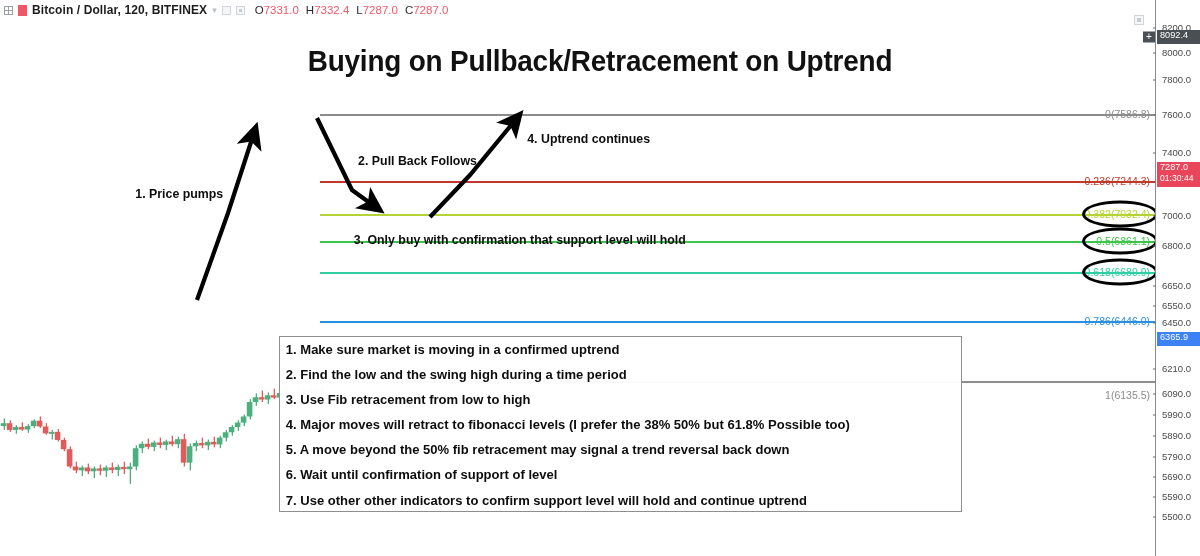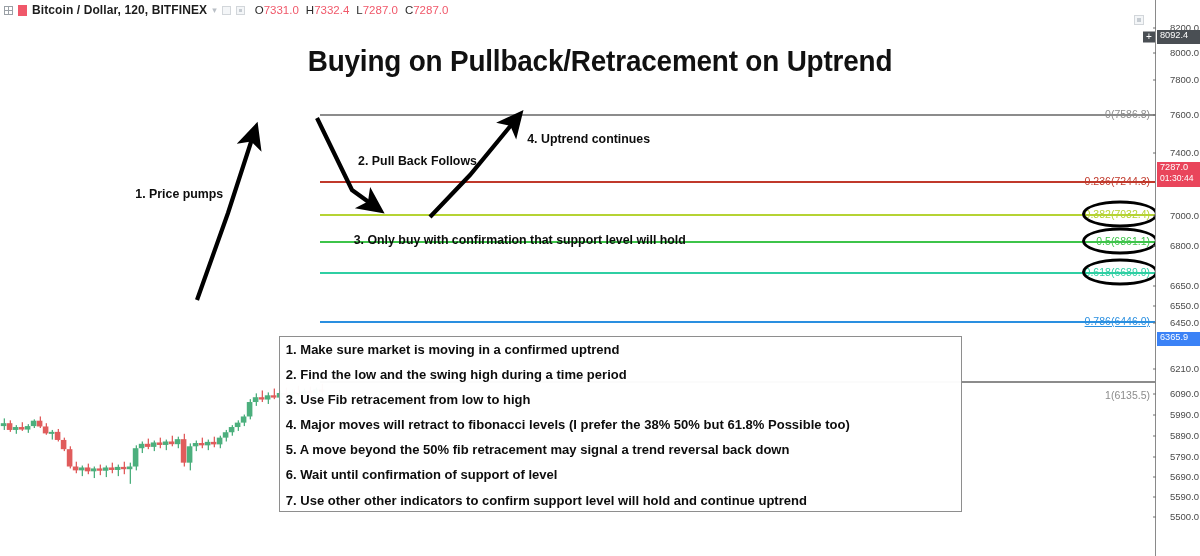--- a/index.html
+++ b/index.html
@@ -69,21 +69,21 @@
     position:absolute; right:0; top:0; width:45px; height:556px;
     border-left:1px solid #8a8a8a; background:#fff;
   }
   .axis .tick {
     position:absolute; left:0; font-size:9.5px; color:#4a4a4a;
     transform: translateY(-50%); white-space:nowrap;
   }
   .axis .tick:before {
     content:""; position:absolute; left:-3px; top:50%; width:3px; height:1px; background:#6f6f6f;
   }
-  .axis .tick span { margin-left:14px; }
+  .axis .tick span { margin-left:6px; }
   .tag {
     position:absolute; left:1px; width:43px; height:14px; line-height:11px;
     font-size:9.2px; color:#fff; text-align:left; padding-left:3px;
     transform: translateY(-50%); white-space:nowrap;
   }
   .tag.red   { background:#e9455b; }
   .tag.blue  { background:#2a8fe0; }
   .tag.dark  { background:#4a4f54; }
   .tag.timer { background:#e9455b; font-size:8.6px; }
   .plusbtn {
@@ -259,21 +259,21 @@
       <div class="fib-line" style="left:320px; width:835px; top:214px; background:#b5d334;"></div>
       <div class="fib-label" style="right:50px; top:214px; color:#b5d334;">0.382(7032.4)</div>
       <div class="fib-ellipse" style="right:42px; top:214px; width:76px; height:27px;"></div>
       <div class="fib-line" style="left:320px; width:835px; top:241px; background:#3ec44a;"></div>
       <div class="fib-label" style="right:50px; top:241px; color:#3ec44a;text-align:center;">0.5(6861.1)</div>
       <div class="fib-ellipse" style="right:42px; top:241px; width:76px; height:27px;"></div>
       <div class="fib-line" style="left:320px; width:835px; top:272px; background:#2fcfa3;"></div>
       <div class="fib-label" style="right:50px; top:272px; color:#2fcfa3;">0.618(6689.9)</div>
       <div class="fib-ellipse" style="right:42px; top:272px; width:76px; height:27px;"></div>
       <div class="fib-line" style="left:320px; width:835px; top:321px; background:#2a8fe0;"></div>
-      <div class="fib-label" style="right:50px; top:321px; color:#2a8fe0;text-decoration:underline;">0.786(6446.0)</div>
+      <div class="fib-label" style="right:50px; top:321px; color:#2a8fe0;">0.786(6446.0)</div>
       <div class="fib-line" style="left:320px; width:835px; top:381px; background:#8c8c8c;"></div>
       <div class="fib-label" style="right:50px; top:395px; color:#8c8c8c;">1(6135.5)</div>
     </div>
 
   <svg class="arrow-svg">
     <defs>
       <marker id="ah" markerWidth="7" markerHeight="7" refX="2.2" refY="3.1" orient="auto">
         <path d="M0,0 L6.5,3.1 L0,6.2 L1.6,3.1 Z" fill="#000"></path>
       </marker>
     </defs>

